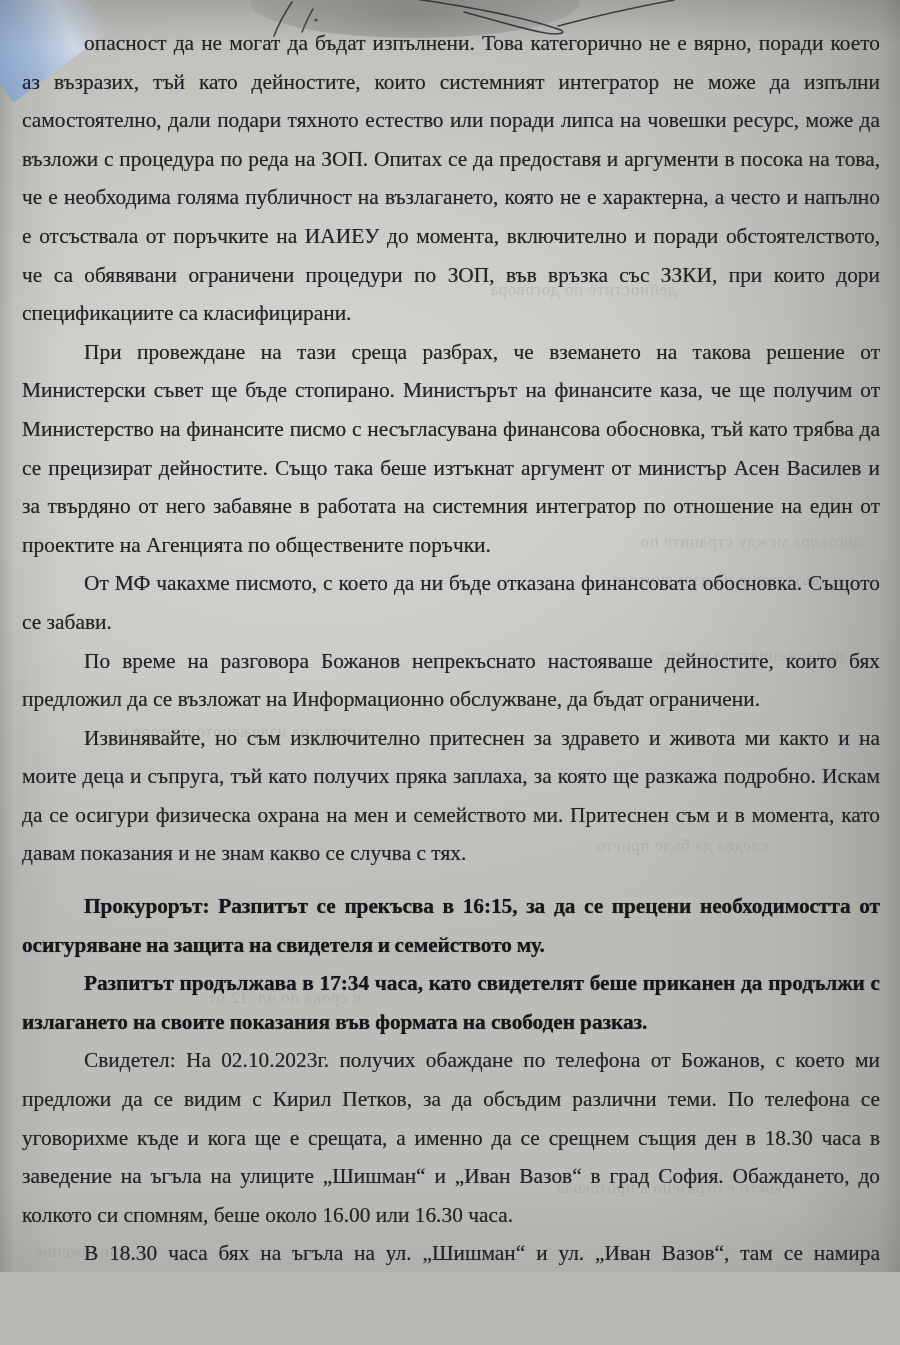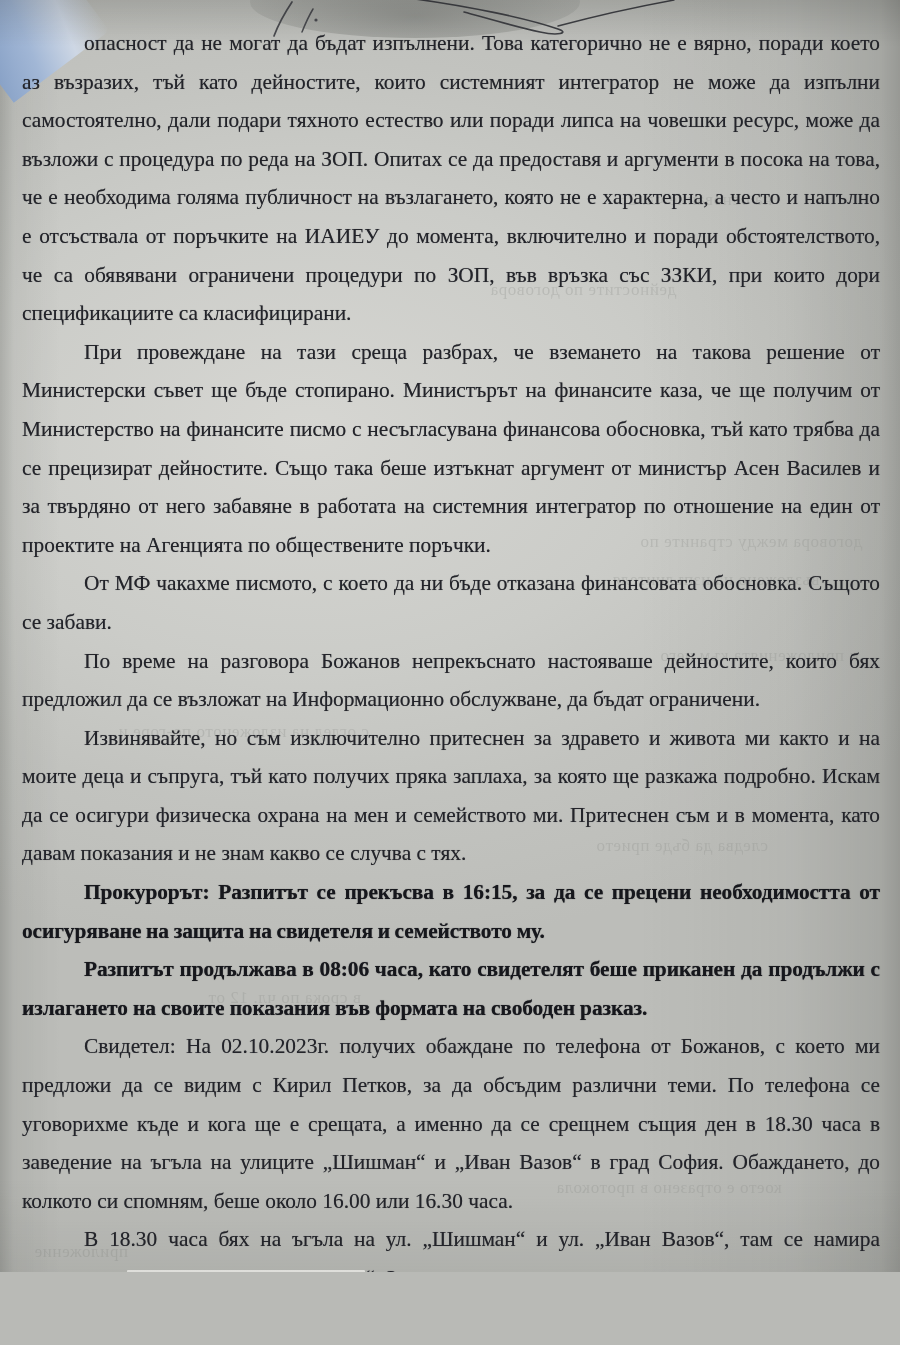--- a/index.html
+++ b/index.html
@@ -124,21 +124,21 @@
     text-indent: 62px;
     
     text-shadow: 0 0 .7px rgba(35,36,42,.55);
   }
   p.bold {
     font-weight: bold;
     color: #16171c;
     letter-spacing: -.1px;
     text-shadow: 0 0 .9px rgba(22,23,28,.75);
   }
-  p.bold.tight { word-spacing: -.5px; }
+  p.bold.tight { word-spacing: -.5px; margin-top: 14px; }
 
   
   .redacted {
     display: inline-block;
     width: 238px;
     height: 17px;
     vertical-align: -1px;
     background: linear-gradient(180deg,#dededa 0%, #e3e3df 55%, #dcdcd8 100%);
     position: relative;
     top: 1px;
@@ -209,21 +209,21 @@
     <p>При провеждане на тази среща разбрах, че вземането на такова решение от Министерски съвет ще бъде стопирано. Министърът на финансите каза, че ще получим от Министерство на финансите писмо с несъгласувана финансова обосновка, тъй като трябва да се прецизират дейностите. Също така беше изтъкнат аргумент от министър Асен Василев и за твърдяно от него забавяне в работата на системния интегратор по отношение на един от проектите на Агенцията по обществените поръчки.</p>
 
     <p>От МФ чакахме писмото, с което да ни бъде отказана финансовата обосновка. Същото се забави.</p>
 
     <p>По време на разговора Божанов непрекъснато настояваше дейностите, които бях предложил да се възложат на  Информационно обслужване, да бъдат ограничени.</p>
 
     <p>Извинявайте, но съм изключително притеснен за здравето и живота ми както и на моите деца и съпруга, тъй като получих пряка заплаха, за която ще разкажа подробно. Искам да се осигури физическа охрана на мен и семейството ми. Притеснен съм и в момента, като давам показания и не знам какво се случва с тях.</p>
 
     <p class="bold tight">Прокурорът: Разпитът се прекъсва в 16:15, за да се прецени необходимостта от осигуряване на защита на свидетеля и семейството му.</p>
 
-    <p class="bold">Разпитът продължава в 08:06 часа, като свидетелят беше приканен да продължи с излагането на своите показания във формата на свободен разказ.</p>
+    <p class="bold">Разпитът продължава в 17:34 часа, като свидетелят беше приканен да продължи с излагането на своите показания във формата на свободен разказ.</p>
 
     <p>Свидетел: На 02.10.2023г. получих обаждане по телефона от Божанов, с което ми предложи да се видим с Кирил Петков, за да обсъдим различни теми. По телефона се уговорихме къде и кога ще е срещата, а именно да се срещнем същия ден в 18.30 часа в заведение на ъгъла на улиците „Шишман“ и „Иван Вазов“ в град София. Обаждането, до колкото си спомням, беше около 16.00 или 16.30 часа.</p>
 
     <p><span>В 18.30 часа бях на ъгъла на ул. „Шишман“ и ул. „Иван Вазов“, там се намира заведение „</span><span class="redacted"></span><span>“. За да се влезе в самото заведение се влиза през врата, водеща към двор на кооперация, след което се слиза по стълби, и там има метална врата, на която има закачени множество ключове. За да влезеш в заведението трябва да знаеш точно номера на ключа, който отключва вратата. Човек, който не знае номера на ключа, не може да влезе в заведението. С Божидар Божанов се срещнах отпред и заедно влязохме, като той позвъни на Кирил Петков, за да му каже номера на ключа.</span></p>
 
   </div>
 
   <div id="page-number">9</div>
 
 </div>

